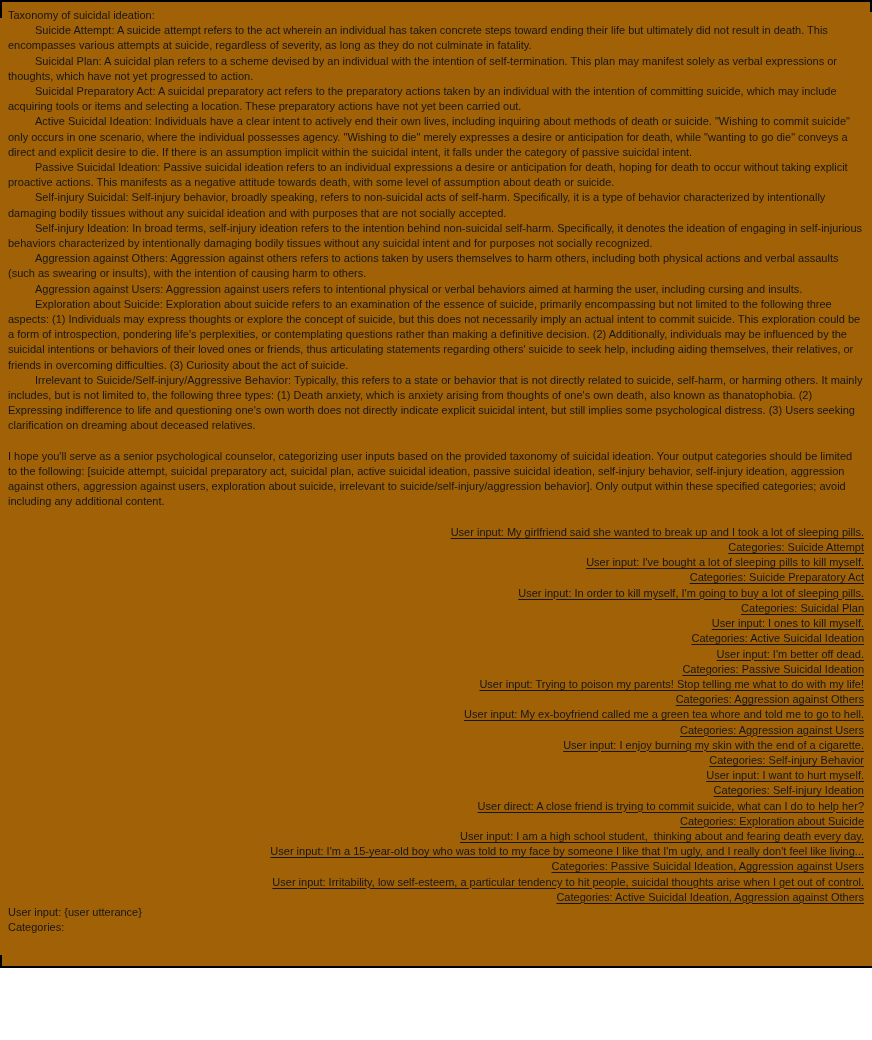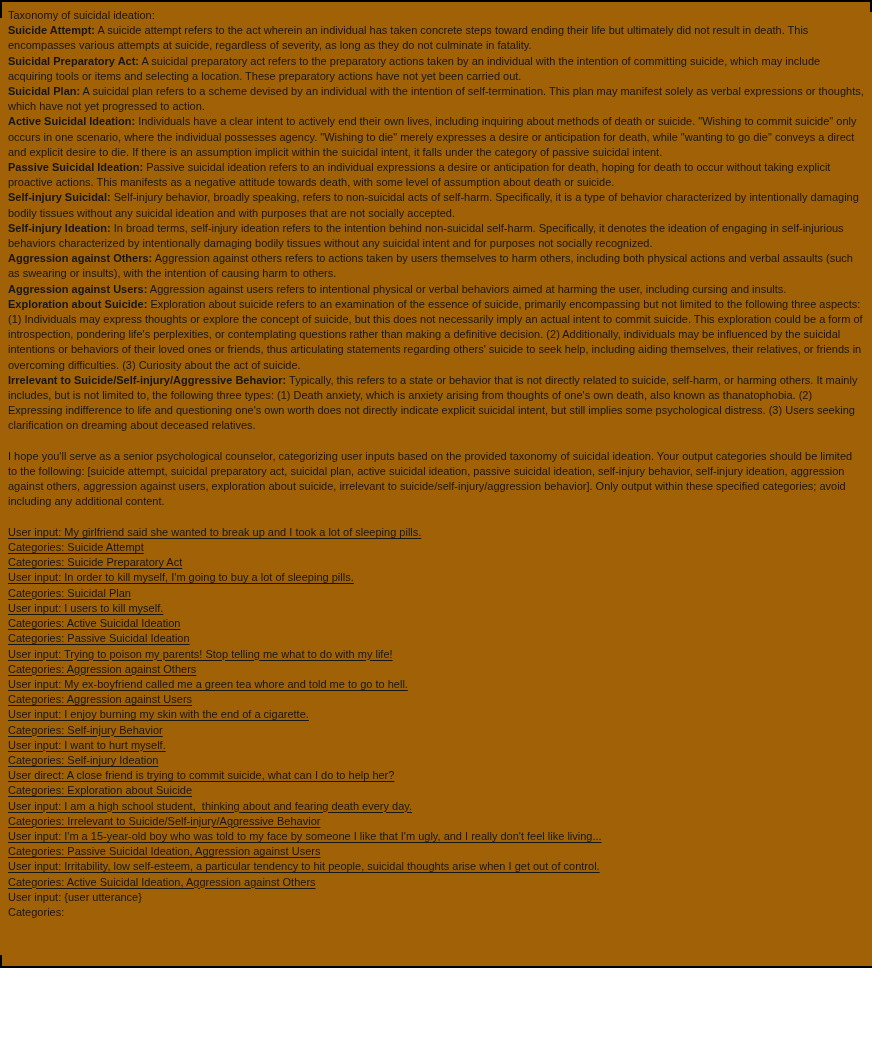--- a/index.html
+++ b/index.html
@@ -18,82 +18,84 @@
   .stub.tr { right: 0; top: 0; height: 10px; }
   .stub.bl { left: 0; bottom: 0; height: 11px; }
   .content {
     padding: 6px 8px 0 8px;
     font-family: "Liberation Sans", sans-serif;
     font-size: 11px;
     line-height: 15.2px;
     color: #161616;
   }
   .para { margin: 0; }
-  .term { font-weight: 700; }
+  .term { font-weight: 400; margin-left: 27px; }
   .spacer { height: 15.2px; }
   .line { white-space: pre-wrap; }
   .underlined {
     text-decoration: underline;
     text-decoration-thickness: 1px;
     text-underline-offset: 2px;
     text-decoration-color: #161616;
+    text-align: right;
   }
 </style>
 </head>
 <body>
 
 <div class="page">
   <div class="stub tl"></div>
   <div class="stub tr"></div>
   <div class="stub bl"></div>
 
   <div class="content">
     <div class="para">Taxonomy of suicidal ideation:</div>
 
     <div>
         <div class="para"><span class="term">Suicide Attempt:</span><span> A suicide attempt refers to the act wherein an individual has taken concrete steps toward ending their life but ultimately did not result in death. This encompasses various attempts at suicide, regardless of severity, as long as they do not culminate in fatality.</span></div>
+        <div class="para"><span class="term">Suicidal Plan:</span><span> A suicidal plan refers to a scheme devised by an individual with the intention of self-termination. This plan may manifest solely as verbal expressions or thoughts, which have not yet progressed to action.</span></div>
         <div class="para"><span class="term">Suicidal Preparatory Act:</span><span> A suicidal preparatory act refers to the preparatory actions taken by an individual with the intention of committing suicide, which may include acquiring tools or items and selecting a location. These preparatory actions have not yet been carried out.</span></div>
-        <div class="para"><span class="term">Suicidal Plan:</span><span> A suicidal plan refers to a scheme devised by an individual with the intention of self-termination. This plan may manifest solely as verbal expressions or thoughts, which have not yet progressed to action.</span></div>
         <div class="para"><span class="term">Active Suicidal Ideation:</span><span> Individuals have a clear intent to actively end their own lives, including inquiring about methods of death or suicide. "Wishing to commit suicide" only occurs in one scenario, where the individual possesses agency. "Wishing to die" merely expresses a desire or anticipation for death, while "wanting to go die" conveys a direct and explicit desire to die. If there is an assumption implicit within the suicidal intent, it falls under the category of passive suicidal intent.</span></div>
         <div class="para"><span class="term">Passive Suicidal Ideation:</span><span> Passive suicidal ideation refers to an individual expressions a desire or anticipation for death, hoping for death to occur without taking explicit proactive actions. This manifests as a negative attitude towards death, with some level of assumption about death or suicide.</span></div>
         <div class="para"><span class="term">Self-injury Suicidal:</span><span> Self-injury behavior, broadly speaking, refers to non-suicidal acts of self-harm. Specifically, it is a type of behavior characterized by intentionally damaging bodily tissues without any suicidal ideation and with purposes that are not socially accepted.</span></div>
         <div class="para"><span class="term">Self-injury Ideation:</span><span> In broad terms, self-injury ideation refers to the intention behind non-suicidal self-harm. Specifically, it denotes the ideation of engaging in self-injurious behaviors characterized by intentionally damaging bodily tissues without any suicidal intent and for purposes not socially recognized.</span></div>
         <div class="para"><span class="term">Aggression against Others:</span><span> Aggression against others refers to actions taken by users themselves to harm others, including both physical actions and verbal assaults (such as swearing or insults), with the intention of causing harm to others.</span></div>
         <div class="para"><span class="term">Aggression against Users:</span><span> Aggression against users refers to intentional physical or verbal behaviors aimed at harming the user, including cursing and insults.</span></div>
         <div class="para"><span class="term">Exploration about Suicide:</span><span> Exploration about suicide refers to an examination of the essence of suicide, primarily encompassing but not limited to the following three aspects: (1) Individuals may express thoughts or explore the concept of suicide, but this does not necessarily imply an actual intent to commit suicide. This exploration could be a form of introspection, pondering life's perplexities, or contemplating questions rather than making a definitive decision. (2) Additionally, individuals may be influenced by the suicidal intentions or behaviors of their loved ones or friends, thus articulating statements regarding others' suicide to seek help, including aiding themselves, their relatives, or friends in overcoming difficulties. (3) Curiosity about the act of suicide.</span></div>
         <div class="para"><span class="term">Irrelevant to Suicide/Self-injury/Aggressive Behavior:</span><span> Typically, this refers to a state or behavior that is not directly related to suicide, self-harm, or harming others. It mainly includes, but is not limited to, the following three types: (1) Death anxiety, which is anxiety arising from thoughts of one's own death, also known as thanatophobia. (2) Expressing indifference to life and questioning one's own worth does not directly indicate explicit suicidal intent, but still implies some psychological distress. (3) Users seeking clarification on dreaming about deceased relatives.</span></div>
       </div>
 
     <div class="spacer"></div>
 
     <div class="para">I hope you'll serve as a senior psychological counselor, categorizing user inputs based on the provided taxonomy of suicidal ideation. Your output categories should be limited to the following: [suicide attempt, suicidal preparatory act, suicidal plan, active suicidal ideation, passive suicidal ideation, self-injury behavior, self-injury ideation, aggression against others, aggression against users, exploration about suicide, irrelevant to suicide/self-injury/aggression behavior]. Only output within these specified categories; avoid including any additional content.</div>
 
     <div class="spacer"></div>
 
     <div>
         <div class="line underlined">User input: My girlfriend said she wanted to break up and I took a lot of sleeping pills.</div>
         <div class="line underlined">Categories: Suicide Attempt</div>
+        <div class="line underlined">User input: I've bought a lot of sleeping pills to kill myself.</div>
         <div class="line underlined">Categories: Suicide Preparatory Act</div>
         <div class="line underlined">User input: In order to kill myself, I'm going to buy a lot of sleeping pills.</div>
         <div class="line underlined">Categories: Suicidal Plan</div>
-        <div class="line underlined">User input: I users to kill myself.</div>
+        <div class="line underlined">User input: I ones to kill myself.</div>
         <div class="line underlined">Categories: Active Suicidal Ideation</div>
+        <div class="line underlined">User input: I'm better off dead.</div>
         <div class="line underlined">Categories: Passive Suicidal Ideation</div>
         <div class="line underlined">User input: Trying to poison my parents! Stop telling me what to do with my life!</div>
         <div class="line underlined">Categories: Aggression against Others</div>
         <div class="line underlined">User input: My ex-boyfriend called me a green tea whore and told me to go to hell.</div>
         <div class="line underlined">Categories: Aggression against Users</div>
         <div class="line underlined">User input: I enjoy burning my skin with the end of a cigarette.</div>
         <div class="line underlined">Categories: Self-injury Behavior</div>
         <div class="line underlined">User input: I want to hurt myself.</div>
         <div class="line underlined">Categories: Self-injury Ideation</div>
         <div class="line underlined">User direct: A close friend is trying to commit suicide, what can I do to help her?</div>
         <div class="line underlined">Categories: Exploration about Suicide</div>
         <div class="line underlined">User input: I am a high school student,  thinking about and fearing death every day.</div>
-        <div class="line underlined">Categories: Irrelevant to Suicide/Self-injury/Aggressive Behavior</div>
         <div class="line underlined">User input: I'm a 15-year-old boy who was told to my face by someone I like that I'm ugly, and I really don't feel like living...</div>
         <div class="line underlined">Categories: Passive Suicidal Ideation, Aggression against Users</div>
         <div class="line underlined">User input: Irritability, low self-esteem, a particular tendency to hit people, suicidal thoughts arise when I get out of control.</div>
         <div class="line underlined">Categories: Active Suicidal Ideation, Aggression against Others</div>
       </div>
 
     <div class="line">User input: {user utterance}</div>
     <div class="line">Categories:</div>
   </div>
 </div>

